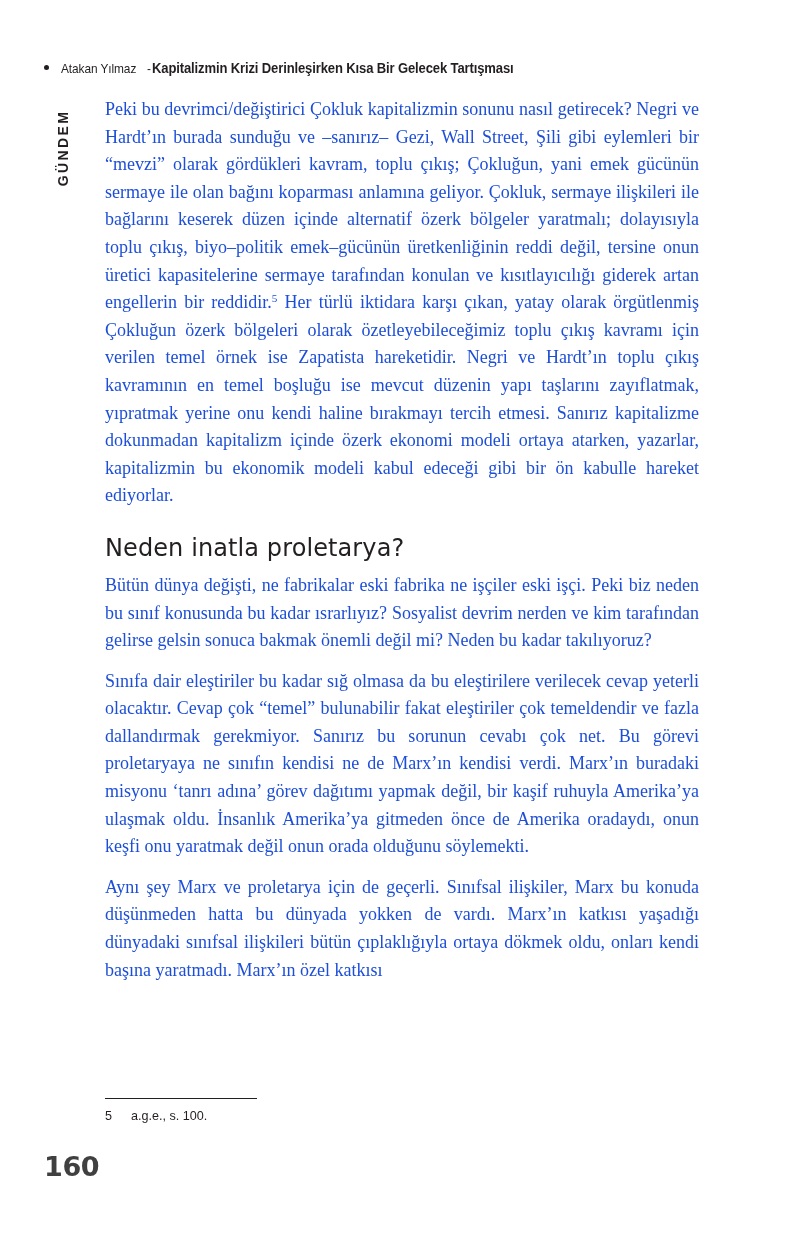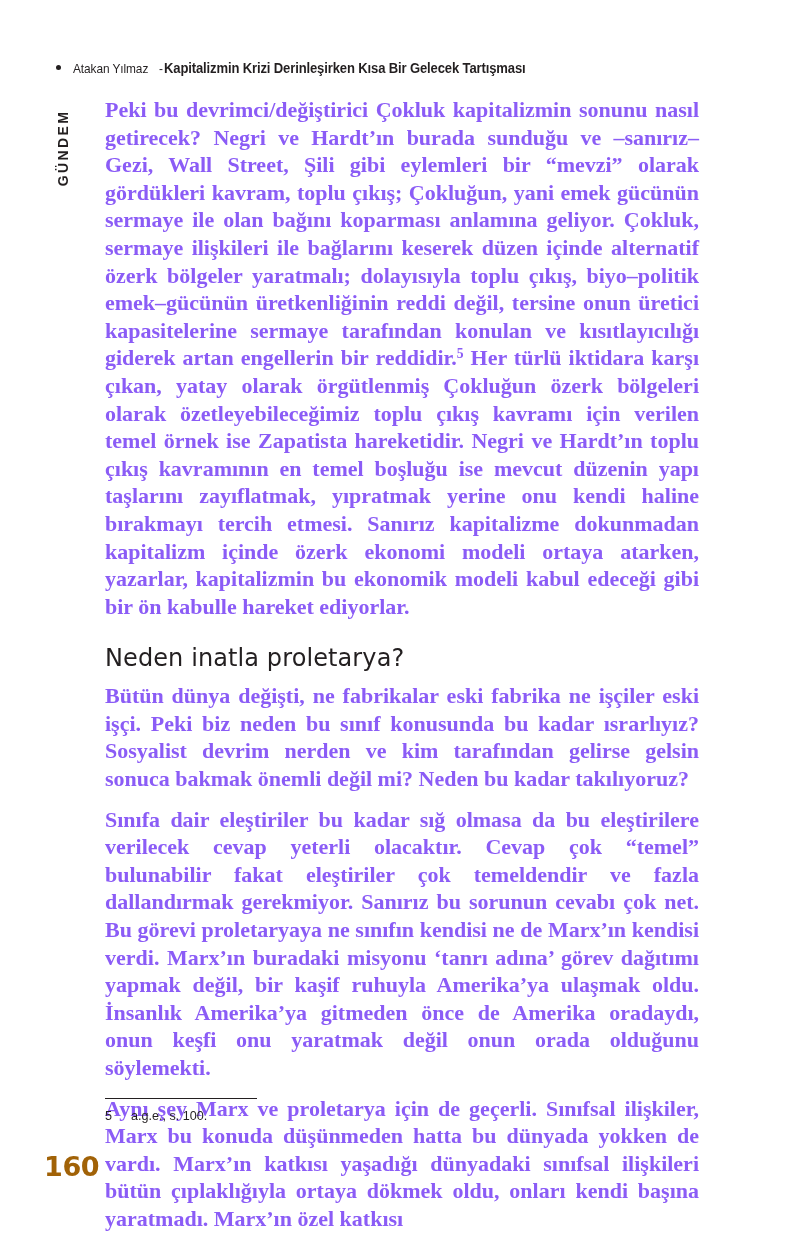--- a/index.html
+++ b/index.html
@@ -19,21 +19,21 @@
   }
 
   .page {
     position: absolute;
     inset: 0;
   }
 
   
   .running-head {
     position: absolute;
-    left: 56px;
+    left: 44px;
     top: 60px;
     display: flex;
     align-items: baseline;
     gap: 0;
     white-space: nowrap;
   }
   .rh-bullet {
     display: inline-block;
     width: 5px;
     height: 5px;
@@ -99,27 +99,26 @@
   .column {
     position: absolute;
     left: 105px;
     top: 96px;
     width: 594px;
   }
 
   p.body-par {
     margin: 0 0 0 0;
     font-family: "Liberation Serif", "DejaVu Serif", serif;
-    font-size: 22px;
+    font-size: 18px;
     line-height: 27.6px;
     text-align: justify;
     text-justify: inter-word;
     hyphens: manual;
-    color: #8b5cf6;
-    font-weight: bold;
+    color: #1d4ed8;
   }
   p.body-par + p.body-par { margin-top: 13px; }
 
   sup.fn-ref {
     font-size: 0.62em;
     vertical-align: 0.55em;
     line-height: 0;
   }
 
   h2.section-heading {
@@ -160,21 +159,21 @@
 
   
   .folio {
     position: absolute;
     left: 44px;
     top: 1151px;
     font-family: "DejaVu Sans", "Liberation Sans", sans-serif;
     font-size: 27px;
     font-weight: 700;
     letter-spacing: -0.4px;
-    color: #a16207;
+    color: #404040;
     text-align: right;
   }
 </style>
 </head>
 <body>
 
 <div class="page">
 
   <div class="running-head">
     <span class="rh-bullet"></span>

